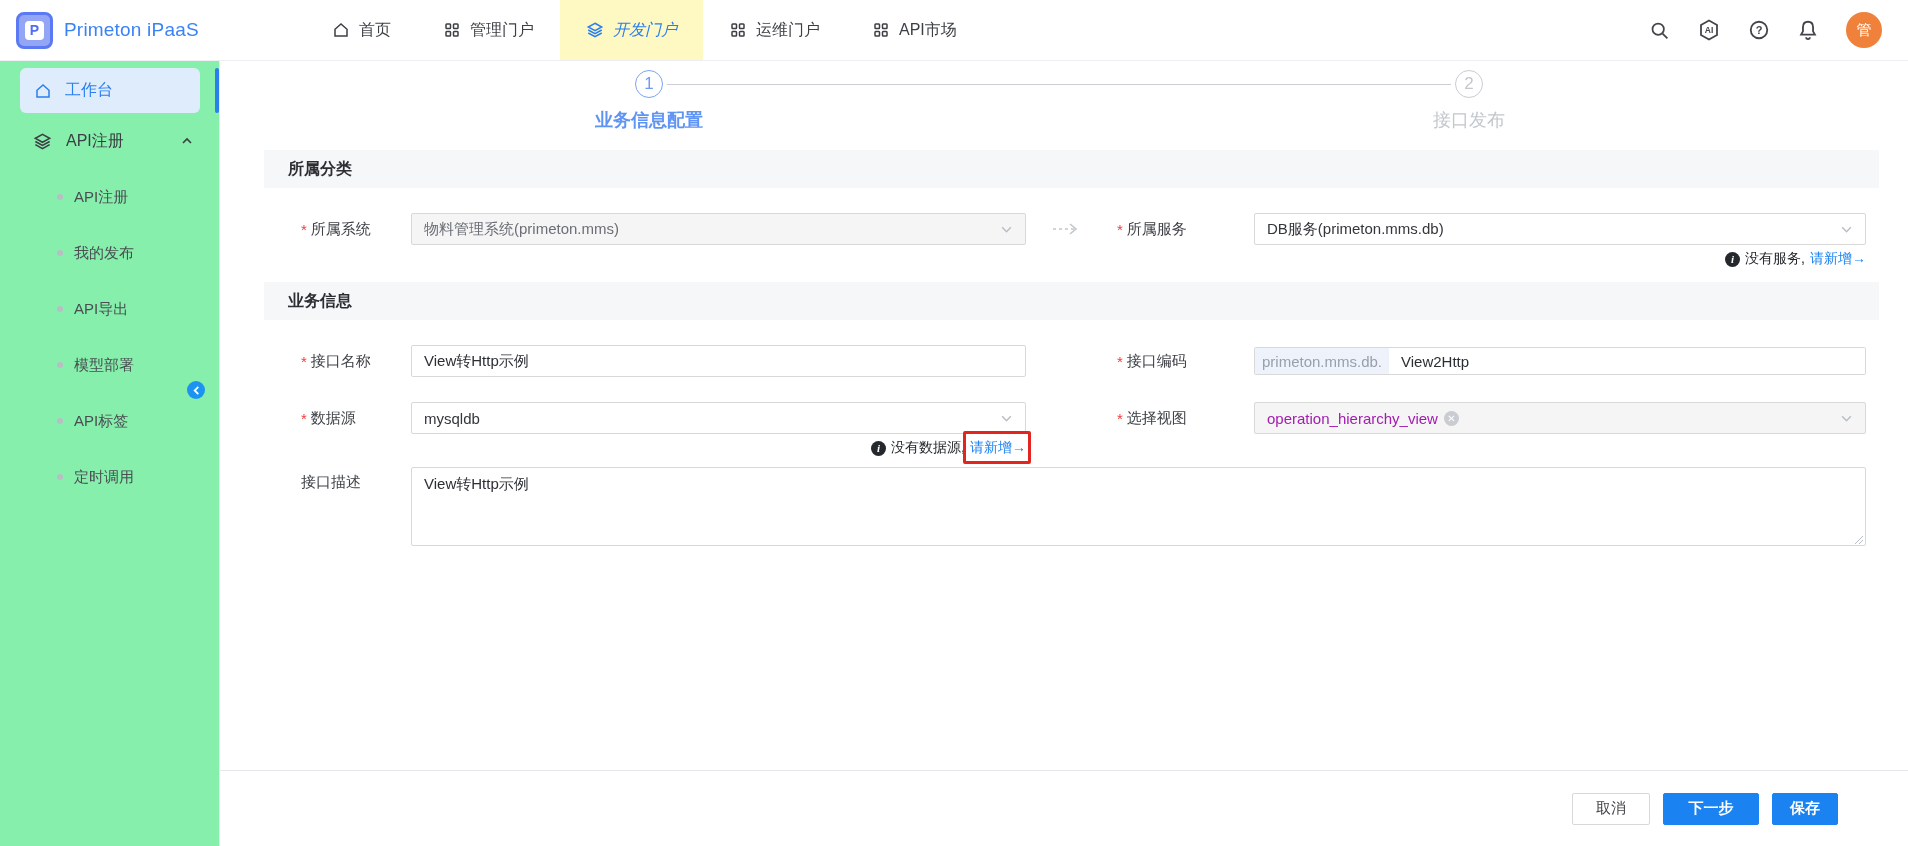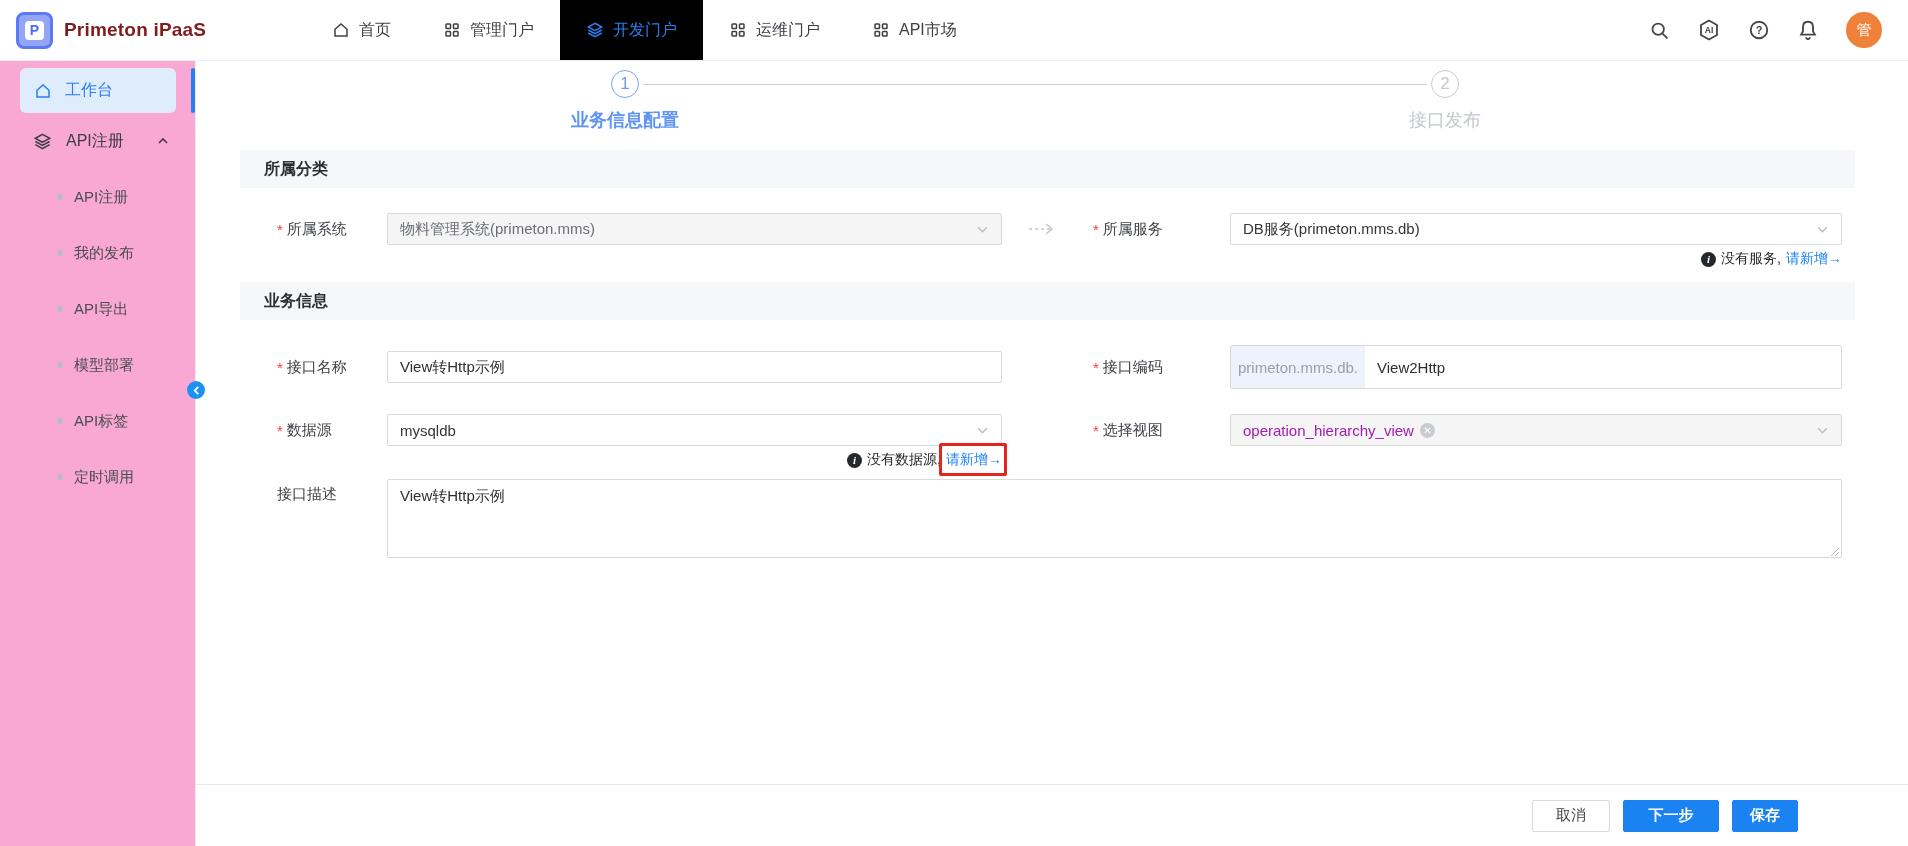--- a/index.html
+++ b/index.html
@@ -9,37 +9,37 @@
 
   
   .navbar { height:61px; flex-shrink:0; display:flex; align-items:center;
     background:#fff; border-bottom:1px solid #eceef1; }
   .logo { display:flex; align-items:center; gap:11px; margin-left:16px; width:250px; }
   .logo-icon { width:37px; height:37px; border-radius:8px; background:#93a6f6;
     border:3px solid #5b79f3; display:flex; align-items:center; justify-content:center; }
   .logo-icon .inner { width:19px; height:19px; background:#fff; border-radius:4px;
     display:flex; align-items:center; justify-content:center;
     color:#4f6ef2; font-weight:bold; font-size:14px; }
-  .logo-text { font-size:19px; font-weight:bold; color:#7f1d1d; letter-spacing:0.2px; }
+  .logo-text { font-size:19px; font-weight:normal; color:#3b82f6; letter-spacing:0.2px; }
   .nav-items { display:flex; height:100%; margin-left:40px; }
   .nav-item { display:flex; align-items:center; gap:9px; padding:0 26px;
     font-size:16px; color:#3c3f44; cursor:pointer; }
   .nav-item svg { stroke:#3c3f44; }
-  .nav-item.active { background:#000000; color:#2a7ef0; }
+  .nav-item.active { background:#fef9c3; color:#2a7ef0;font-style:italic; }
   .nav-item.active svg { stroke:#2a7ef0; }
   .nav-right { margin-left:auto; display:flex; align-items:center; gap:27px; margin-right:26px; }
   .nav-right .icon-btn { display:flex; align-items:center; cursor:pointer; }
   .avatar { width:36px; height:36px; border-radius:50%; background:#f0813a; color:#fff;
     display:flex; align-items:center; justify-content:center; font-size:15px; cursor:pointer; }
 
   
   .main-row { flex:1; display:flex; min-height:0; }
 
   
-  .sidebar { width:196px; flex-shrink:0; background:#f9a8d4; border-right:1px solid #e9ebee;
+  .sidebar { width:220px; flex-shrink:0; background:#86efac; border-right:1px solid #e9ebee;
     position:relative; padding-top:7px; font-size:16px; }
   .side-active-indicator { position:absolute; right:0; top:7px; width:4px; height:45px;
     background:#2a7ef0; border-radius:2px; }
   .side-item { display:flex; align-items:center; gap:13px; height:45px;
     padding-left:14px; margin:0 19px 0 20px; cursor:pointer; color:#3b3e43; }
   .side-item.active { background:#dfecfb; border-radius:6px; color:#2a7ef0; }
   .side-item.active svg { stroke:#2a7ef0; }
   .side-parent { display:flex; align-items:center; gap:14px; height:56px;
     padding-left:33px; padding-right:26px; cursor:pointer; color:#3b3e43; }
   .side-parent svg { stroke:#3b3e43; flex-shrink:0; }
@@ -88,21 +88,21 @@
   .select { justify-content:space-between; cursor:pointer; }
   .select .val { color:#33363b; }
   .select.disabled { background:#f5f5f6; cursor:default; }
   .select.disabled .val { color:#6b6f75; }
   .select.disabled.light .val { color:#a21caf; }
   .tag { display:flex; align-items:center; gap:6px; color:#a8adb5; }
   .tag-close { width:15px; height:15px; border-radius:50%; background:#c9ccd1; color:#fff;
     font-size:10px; display:flex; align-items:center; justify-content:center; }
   input.real { width:100%; height:32px; border:1px solid #d9d9d9; border-radius:2px;
     padding:0 12px; font-size:15px; color:#2b2e33; outline:none; }
-  .code-group { display:flex; align-items:center; height:44px; border:1px solid #d9d9d9;
+  .code-group { display:flex; align-items:center; height:28px; border:1px solid #d9d9d9;
     border-radius:2px; background:#fff; overflow:hidden; }
   .code-prefix { width:134px; align-self:stretch; background:#eef3fb; color:#98a0ac;
     font-size:15px; display:flex; align-items:center; justify-content:center; flex-shrink:0; }
   .code-group input { flex:1; border:none; height:100%; padding:0 12px; font-size:15px;
     color:#2b2e33; outline:none; }
 
   .hint-row { text-align:right; font-size:14px; margin-top:5px; color:#24272b;
     display:flex; justify-content:flex-end; align-items:center; gap:5px; }
   .hint-row.w1 { width:1565px; }
   .hint-row.w2 { width:725px; margin-top:3px; height:22px; }
@@ -119,22 +119,22 @@
   textarea.desc { width:1455px; height:79px; border:1px solid #d9d9d9; border-radius:2px;
     padding:7px 12px; font-size:15px; color:#2b2e33; resize:none; outline:none;
     font-family:"Liberation Sans","DejaVu Sans",sans-serif; }
   .resize-corner { position:absolute; right:3px; bottom:6px; width:10px; height:10px;
     background:repeating-linear-gradient(135deg, transparent 0 2px, #b9bec6 2px 3px); 
     clip-path:polygon(100% 0, 100% 100%, 0 100%); }
 
   .mt25 { margin-top:25px; }
 
   
-  .footer { margin-top:auto; height:62px; border-top:1px solid #e6e8eb; display:flex;
-    align-items:center; justify-content:flex-end; gap:13px; padding-right:110px; flex-shrink:0; }
+  .footer { margin-top:auto; height:76px; border-top:1px solid #e6e8eb; display:flex;
+    align-items:center; justify-content:flex-end; gap:13px; padding-right:70px; flex-shrink:0; }
   .btn { height:32px; border-radius:2px; font-size:15px; display:flex; align-items:center;
     justify-content:center; cursor:pointer; }
   .btn.ghost { width:78px; background:#fff; border:1px solid #d9d9d9; color:#3f4247; }
   .btn.primary { background:#1b82f2; color:#fff; border:1px solid #1b82f2;font-weight:bold; }
   .btn.next { width:96px; }
   .btn.save { width:66px; }
 
   svg { display:block; }
 </style>
 </head>

